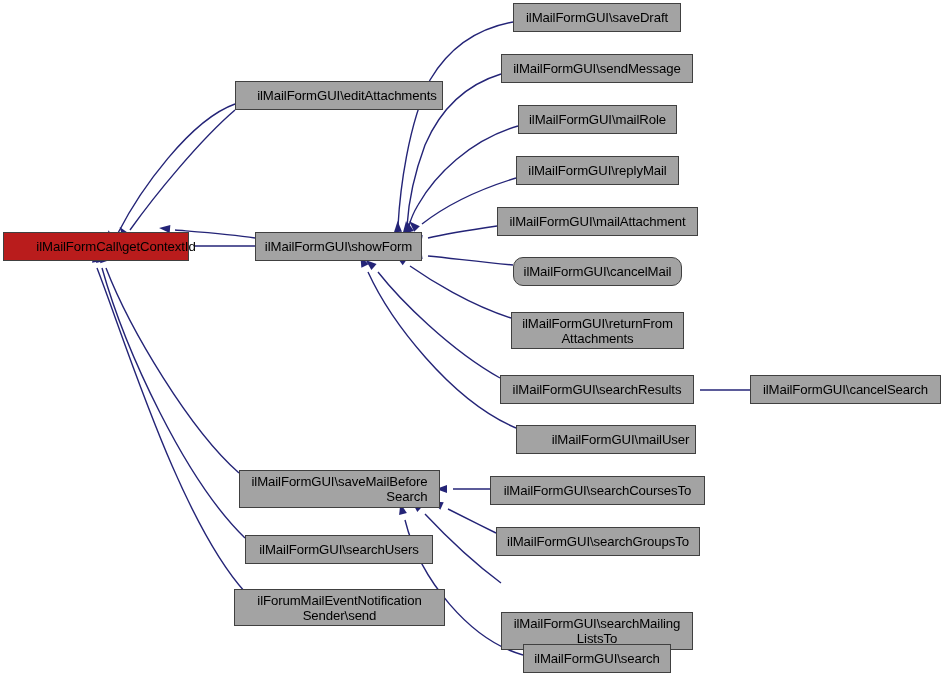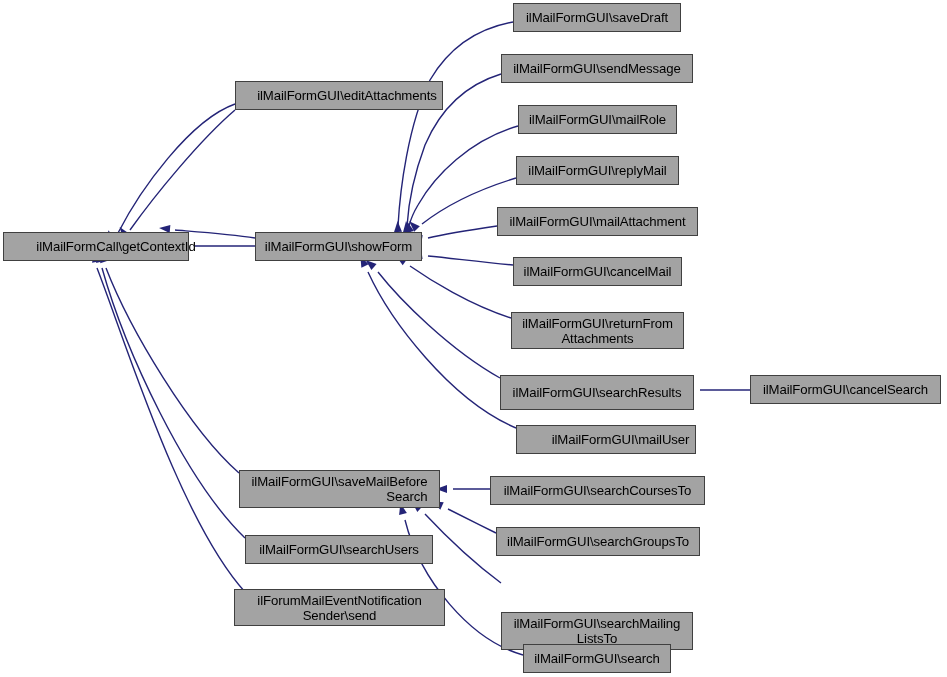--- a/index.html
+++ b/index.html
@@ -34,21 +34,21 @@
     line-height: 15px;
     display: flex;
     align-items: center;
     justify-content: center;
     text-align: center;
     white-space: pre-line;
     letter-spacing: -0.1px;
     z-index: 2;
   }
   .node.current {
-    background: #a3a3a3;
+    background: #b91c1c;
     border-color: #404040;
     padding-left: 40px;
   }
 </style>
 </head>
 <body>
 
 <div id="graph">
 
   <svg id="edge-layer" viewBox="0 0 947 677" width="947" height="677" xmlns="http://www.w3.org/2000/svg">
@@ -105,24 +105,24 @@
 
   <div id="nodes">
       <div class="node current" style="left: 3px; top: 232px; width: 186px; height: 29px;"><span>ilMailFormCall\getContextId</span></div>
       <div class="node" style="left: 255px; top: 232px; width: 167px; height: 29px;"><span>ilMailFormGUI\showForm</span></div>
       <div class="node" style="left: 235px; top: 81px; width: 208px; height: 29px; padding-left: 16px;"><span>ilMailFormGUI\editAttachments</span></div>
       <div class="node" style="left: 513px; top: 3px; width: 168px; height: 29px;"><span>ilMailFormGUI\saveDraft</span></div>
       <div class="node" style="left: 501px; top: 54px; width: 192px; height: 29px;"><span>ilMailFormGUI\sendMessage</span></div>
       <div class="node" style="left: 518px; top: 105px; width: 159px; height: 29px;"><span>ilMailFormGUI\mailRole</span></div>
       <div class="node" style="left: 516px; top: 156px; width: 163px; height: 29px;"><span>ilMailFormGUI\replyMail</span></div>
       <div class="node" style="left: 497px; top: 207px; width: 201px; height: 29px;"><span>ilMailFormGUI\mailAttachment</span></div>
-      <div class="node" style="left: 513px; top: 257px; width: 169px; height: 29px;"><span>ilMailFormGUI\cancelMail</span></div>
+      <div class="node" style="left: 513px; top: 257px; width: 169px; height: 29px; border-radius: 10px;"><span>ilMailFormGUI\cancelMail</span></div>
       <div class="node" style="left: 511px; top: 312px; width: 173px; height: 37px;"><span>ilMailFormGUI\returnFrom
 Attachments</span></div>
-      <div class="node" style="left: 500px; top: 375px; width: 194px; height: 35px;"><span>ilMailFormGUI\searchResults</span></div>
+      <div class="node" style="left: 500px; top: 375px; width: 194px; height: 29px;"><span>ilMailFormGUI\searchResults</span></div>
       <div class="node" style="left: 750px; top: 375px; width: 191px; height: 29px;"><span>ilMailFormGUI\cancelSearch</span></div>
       <div class="node" style="left: 516px; top: 425px; width: 180px; height: 29px; padding-left: 29px;"><span>ilMailFormGUI\mailUser</span></div>
       <div class="node" style="left: 239px; top: 470px; width: 201px; height: 38px; text-align: right;"><span>ilMailFormGUI\saveMailBefore
 Search</span></div>
       <div class="node" style="left: 490px; top: 476px; width: 215px; height: 29px;"><span>ilMailFormGUI\searchCoursesTo</span></div>
       <div class="node" style="left: 245px; top: 535px; width: 188px; height: 29px;"><span>ilMailFormGUI\searchUsers</span></div>
       <div class="node" style="left: 496px; top: 527px; width: 204px; height: 29px;"><span>ilMailFormGUI\searchGroupsTo</span></div>
       <div class="node" style="left: 501px; top: 612px; width: 192px; height: 38px;"><span>ilMailFormGUI\searchMailing
 ListsTo</span></div>
       <div class="node" style="left: 234px; top: 589px; width: 211px; height: 37px;"><span>ilForumMailEventNotification

